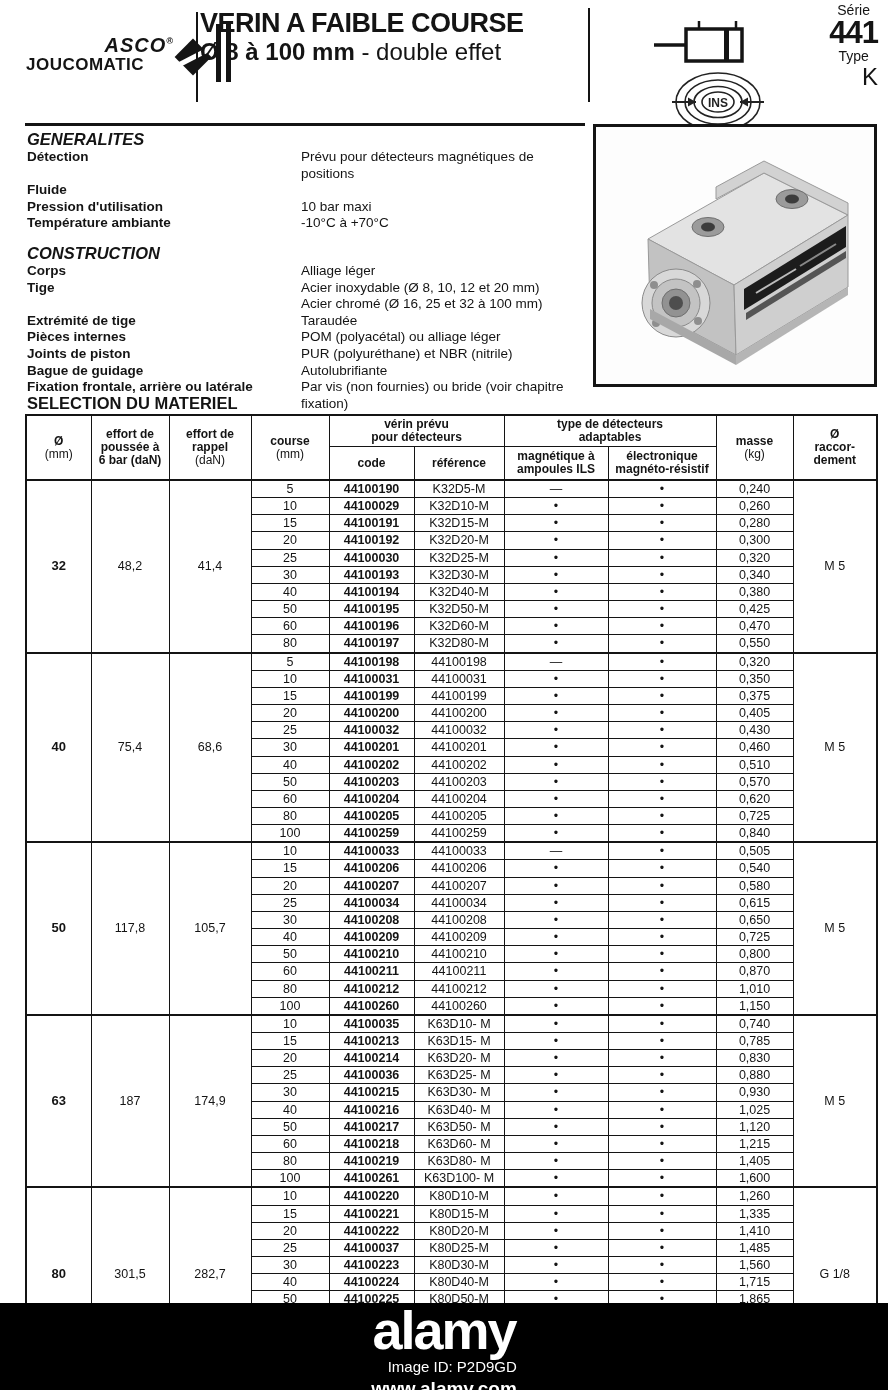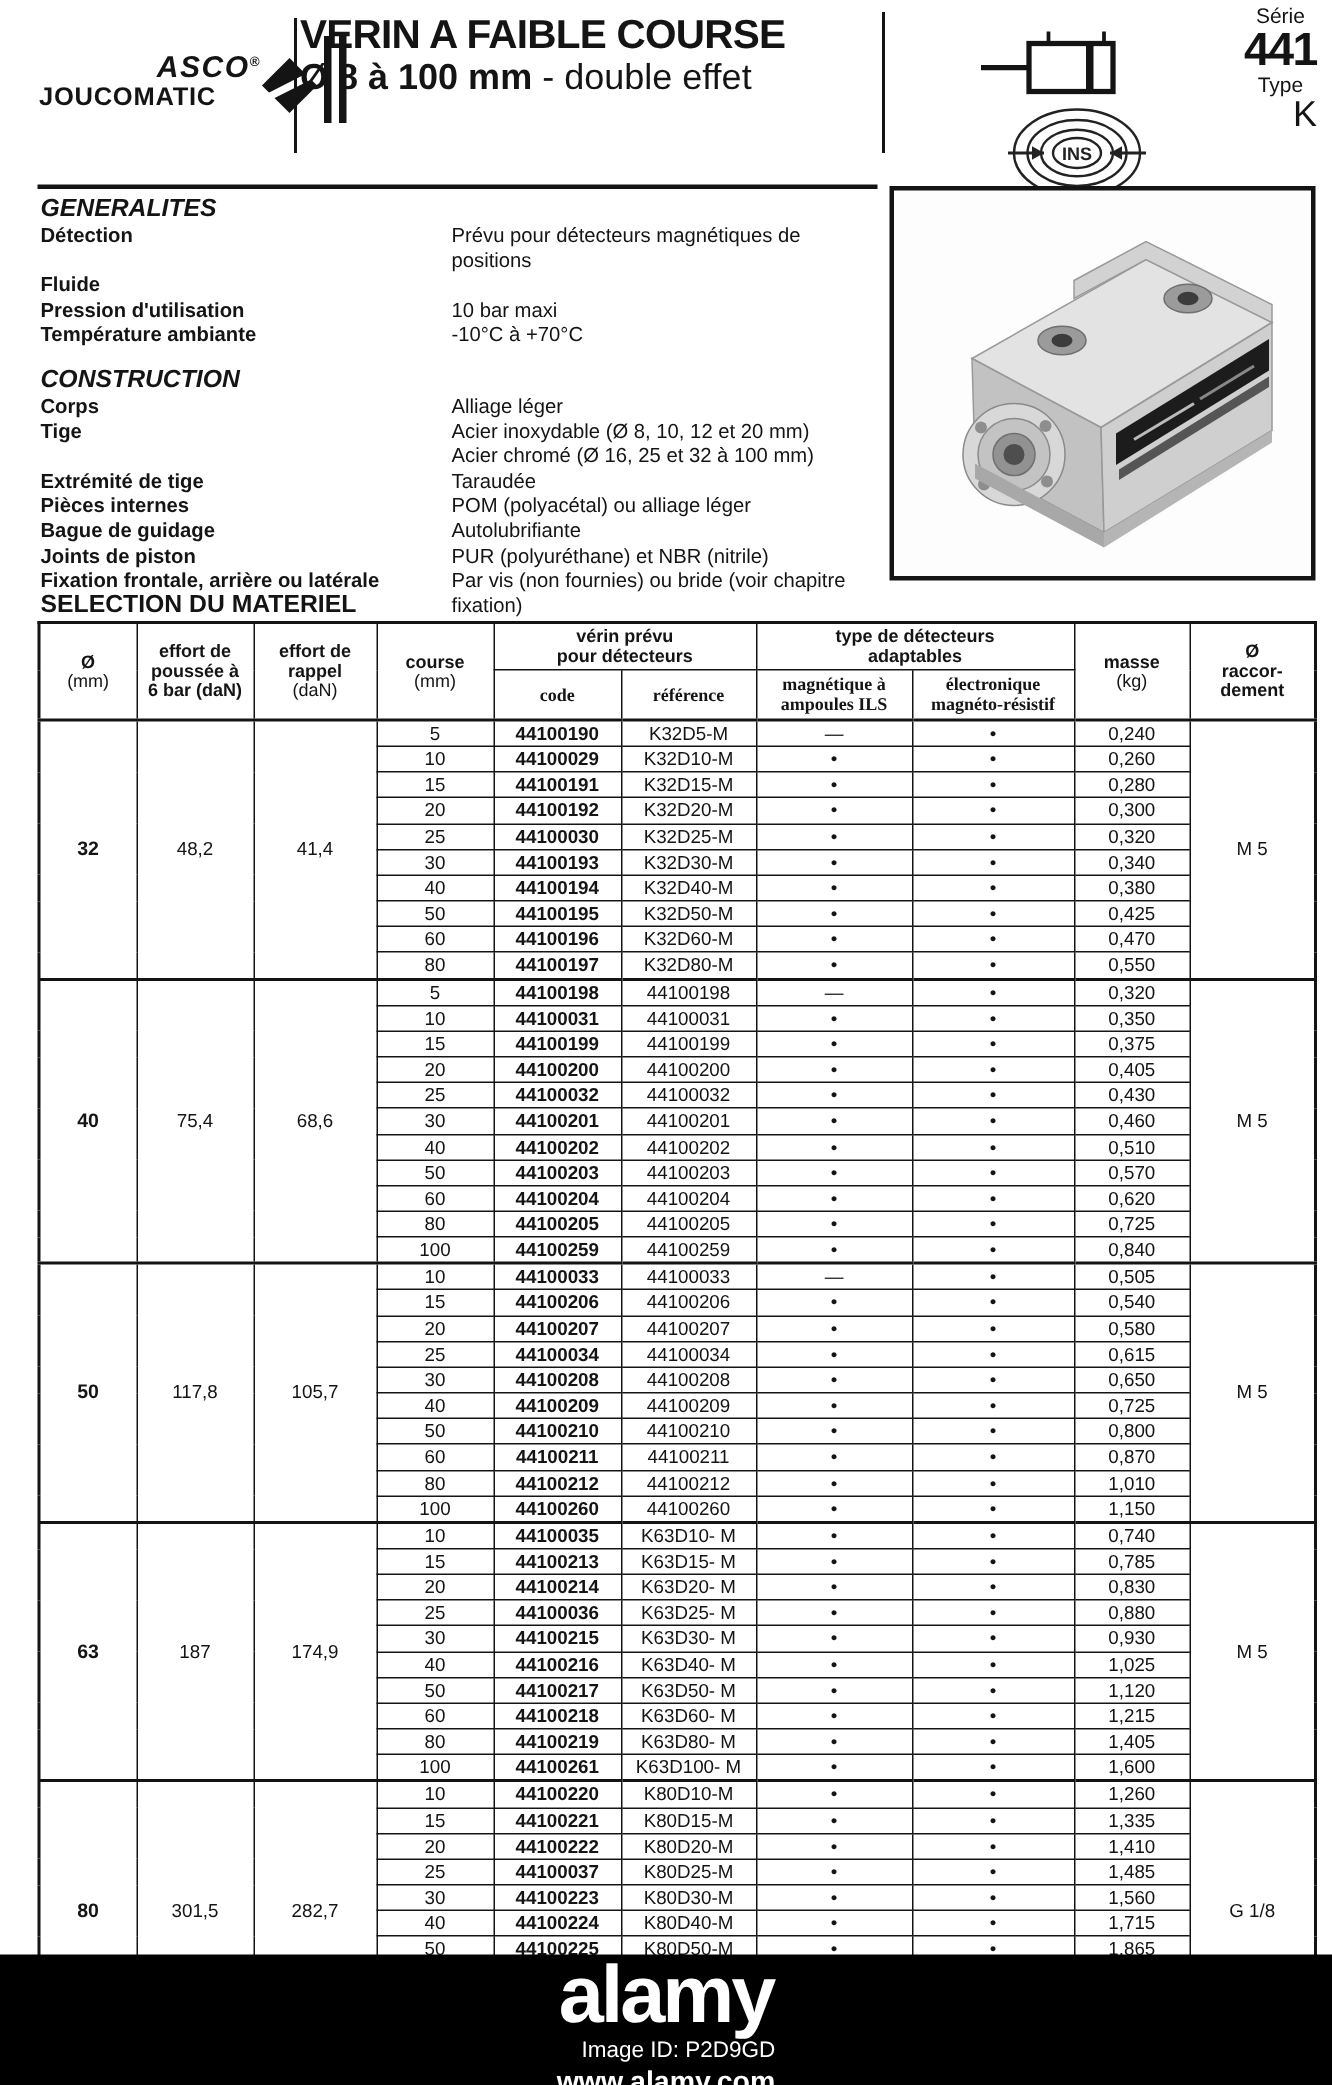--- a/index.html
+++ b/index.html
@@ -51,21 +51,21 @@
 
   
   #selection-title{position:absolute;left:27px;top:394px;font-size:16.5px;font-weight:bold;}
   #selection-table{position:absolute;left:25px;top:414px;width:851px;border-collapse:collapse;
                    table-layout:fixed;border:2.5px solid #141414;}
   #selection-table th,#selection-table td{border:1px solid #141414;}
   #selection-table thead th{font-size:12px;font-weight:bold;line-height:13px;
                    padding:2px 1px;text-align:center;vertical-align:middle;}
   #selection-table thead .light{font-weight:normal;}
   #selection-table thead tr:first-child th{height:24px;}
-  #selection-table thead tr:last-child th{height:28px;font-family:Liberation Serif, serif;}
+  #selection-table thead tr:last-child th{height:28px;}
   #selection-table tbody{border-top:2px solid #141414;}
   #selection-table tbody td{font-size:12.5px;line-height:16.15px;height:16.15px;
                    padding:0;text-align:center;vertical-align:middle;white-space:nowrap;}
   #selection-table tbody td.code{font-weight:bold;}
   #selection-table tbody td.dia{font-weight:bold;font-size:13px;}
   #selection-table tbody .block-top{border-top:2.5px solid #141414;}
   #selection-table tbody tr.partial td{height:26px;}
 
   
   #watermark{position:absolute;left:0;top:1303px;width:888px;height:87px;background:#000;
@@ -169,26 +169,26 @@
           </div>
           <div class="spec-row">
             <div class="spec-label">Extrémité de tige</div>
             <div class="spec-value">Taraudée</div>
           </div>
           <div class="spec-row">
             <div class="spec-label">Pièces internes</div>
             <div class="spec-value">POM (polyacétal) ou alliage léger</div>
           </div>
           <div class="spec-row">
+            <div class="spec-label">Joints de piston</div>
+            <div class="spec-value">PUR (polyuréthane) et NBR (nitrile)</div>
+          </div>
+          <div class="spec-row">
             <div class="spec-label">Bague de guidage</div>
             <div class="spec-value">Autolubrifiante</div>
-          </div>
-          <div class="spec-row">
-            <div class="spec-label">Joints de piston</div>
-            <div class="spec-value">PUR (polyuréthane) et NBR (nitrile)</div>
           </div>
           <div class="spec-row">
             <div class="spec-label">Fixation frontale, arrière ou latérale</div>
             <div class="spec-value">Par vis (non fournies) ou bride (voir chapitre fixation)</div>
           </div>
         </div>
     </div>
   </div>
 
   <div id="photo-frame">

